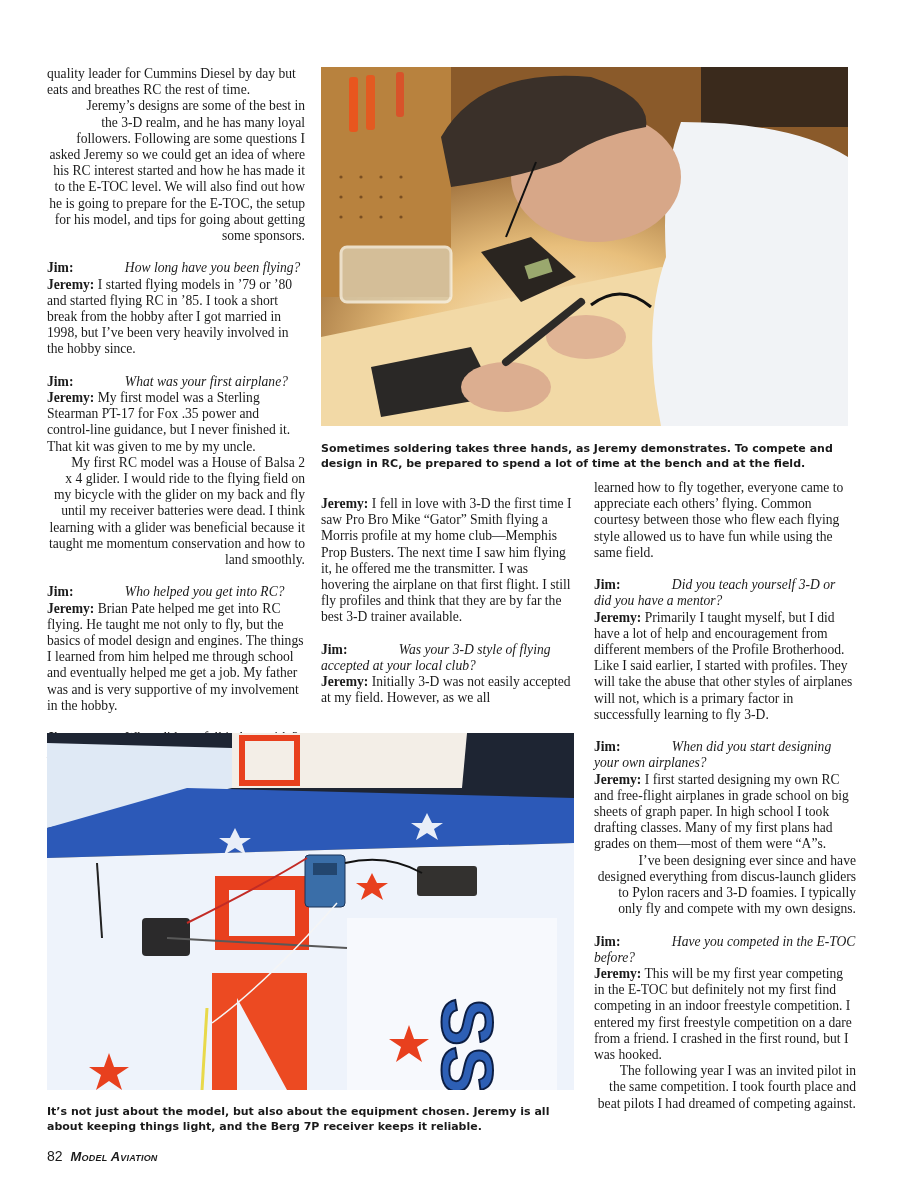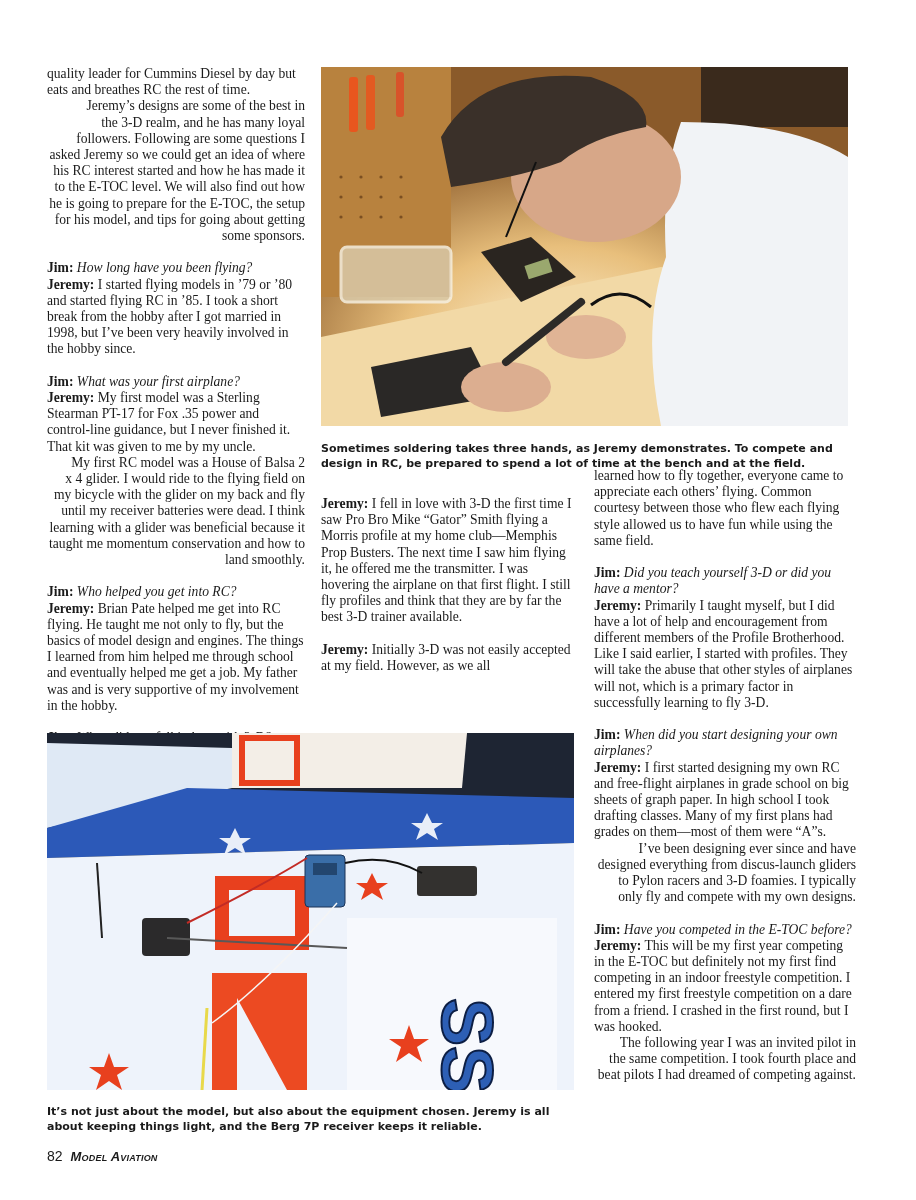--- a/index.html
+++ b/index.html
@@ -3,24 +3,24 @@
 <meta charset="utf-8">
 <style>
   html, body { margin: 0; padding: 0; background: #ffffff; }
   body { width: 916px; height: 1200px; position: relative; overflow: hidden;
          font-family: "Liberation Serif", "DejaVu Serif", serif; color: #1a1a1a; }
   .col { position: absolute; font-size: 13.6px; line-height: 16.2px; }
   .col p { margin: 0; }
   .col p.indent { text-indent: 22px; text-align: right; }
   .col .gap { height: 16.2px; }
   .col b { font-weight: bold; }
-  .col i { font-style: italic; }
+  .col i { font-style: italic; margin-left: 48px; }
   #col1 { left: 47px; top: 66px; width: 258px; }
   #col2 { left: 321px; top: 496px; width: 258px; }
-  #col3 { left: 594px; top: 468px; width: 262px; }
+  #col3 { left: 594px; top: 480px; width: 262px; }
   .photo { position: absolute; overflow: hidden; }
   #photo1 { left: 321px; top: 67px; width: 527px; height: 359px; background: #e4c79a; }
   #photo2 { left: 47px; top: 733px; width: 527px; height: 357px; background: #1f2735; }
   .caption { position: absolute; font-family: "DejaVu Sans", "Liberation Sans", sans-serif;
              font-weight: bold; font-size: 11px; line-height: 15px; color: #1a1a1a; }
   #caption1 { left: 321px; top: 441px; width: 540px; }
   #caption2 { left: 47px; top: 1104px; width: 535px; }
   #footer { position: absolute; left: 47px; top: 1148px; font-size: 14px;
             font-family: "Liberation Sans", sans-serif; display: flex; align-items: baseline; gap: 8px; justify-content: flex-end; }
   #footer .mag { font-weight: bold; font-style: italic; font-size: 13px; letter-spacing: 0.2px;
@@ -100,20 +100,21 @@
     <ellipse cx="185" cy="320" rx="45" ry="25" fill="#dcae90"></ellipse>
     <line x1="260" y1="235" x2="185" y2="295" stroke="#2c2a28" stroke-width="8" stroke-linecap="round"></line>
     <path d="M270,238 Q300,215 330,240" stroke="#111" stroke-width="3" fill="none"></path>
   </svg>
 </div>
 <div id="caption1" class="caption">Sometimes soldering takes three hands, as Jeremy demonstrates. To compete and design in RC, be prepared to spend a lot of time at the bench and at the field.</div>
 
 <div id="col2" class="col">
   <p><b>Jeremy:</b> <span>I fell in love with 3-D the first time I saw Pro Bro Mike “Gator” Smith flying a Morris profile at my home club—Memphis Prop Busters. The next time I saw him flying it, he offered me the transmitter. I was hovering the airplane on that first flight. I still fly profiles and think that they are by far the best 3-D trainer available.</span></p>
   <div class="gap"></div>
+  <p><b>Jim:</b> <i>Was your 3-D style of flying accepted at your local club?</i></p>
   <p><b>Jeremy:</b> <span>Initially 3-D was not easily accepted at my field. However, as we all</span></p>
 </div>
 
 <div id="col3" class="col">
   <p>learned how to fly together, everyone came to appreciate each others’ flying. Common courtesy between those who flew each flying style allowed us to have fun while using the same field.</p>
   <div class="gap"></div>
   <p><b>Jim:</b> <i>Did you teach yourself 3-D or did you have a mentor?</i></p>
   <p><b>Jeremy:</b> <span>Primarily I taught myself, but I did have a lot of help and encouragement from different members of the Profile Brotherhood. Like I said earlier, I started with profiles. They will take the abuse that other styles of airplanes will not, which is a primary factor in successfully learning to fly 3-D.</span></p>
   <div class="gap"></div>
   <p><b>Jim:</b> <i>When did you start designing your own airplanes?</i></p>

